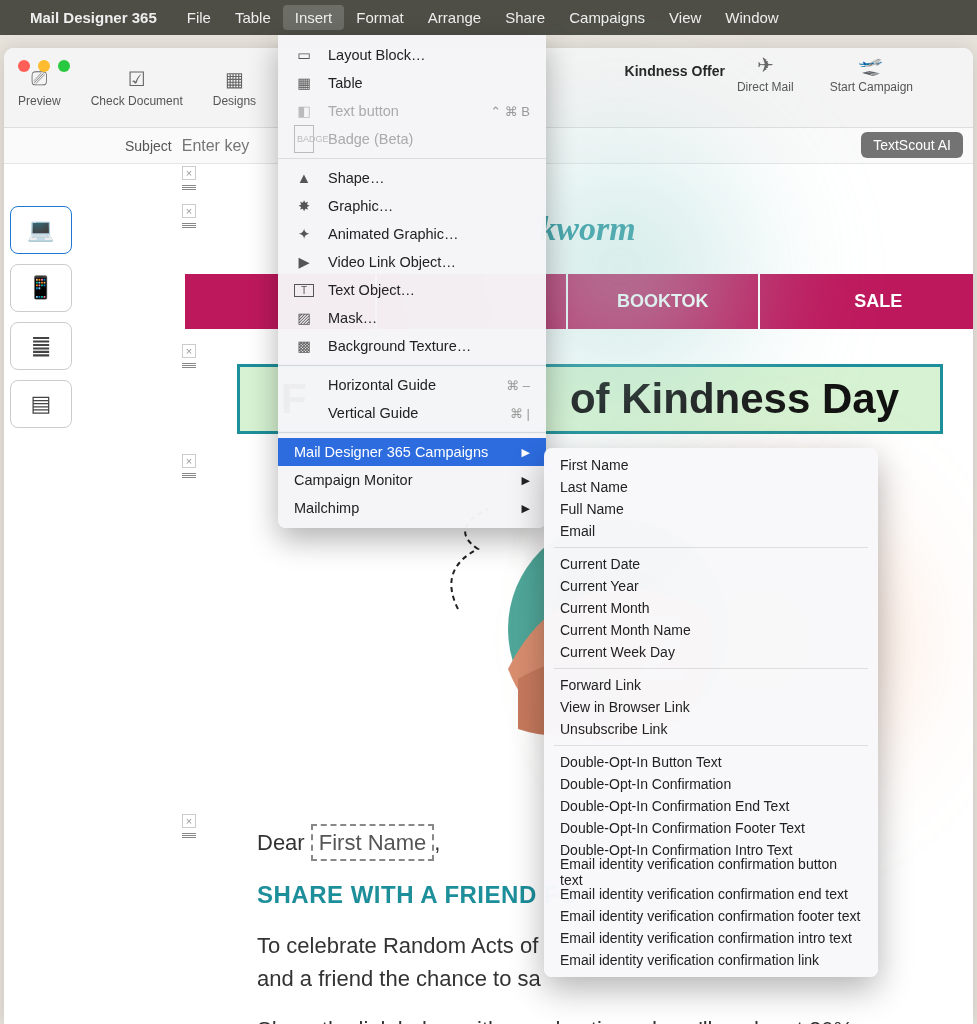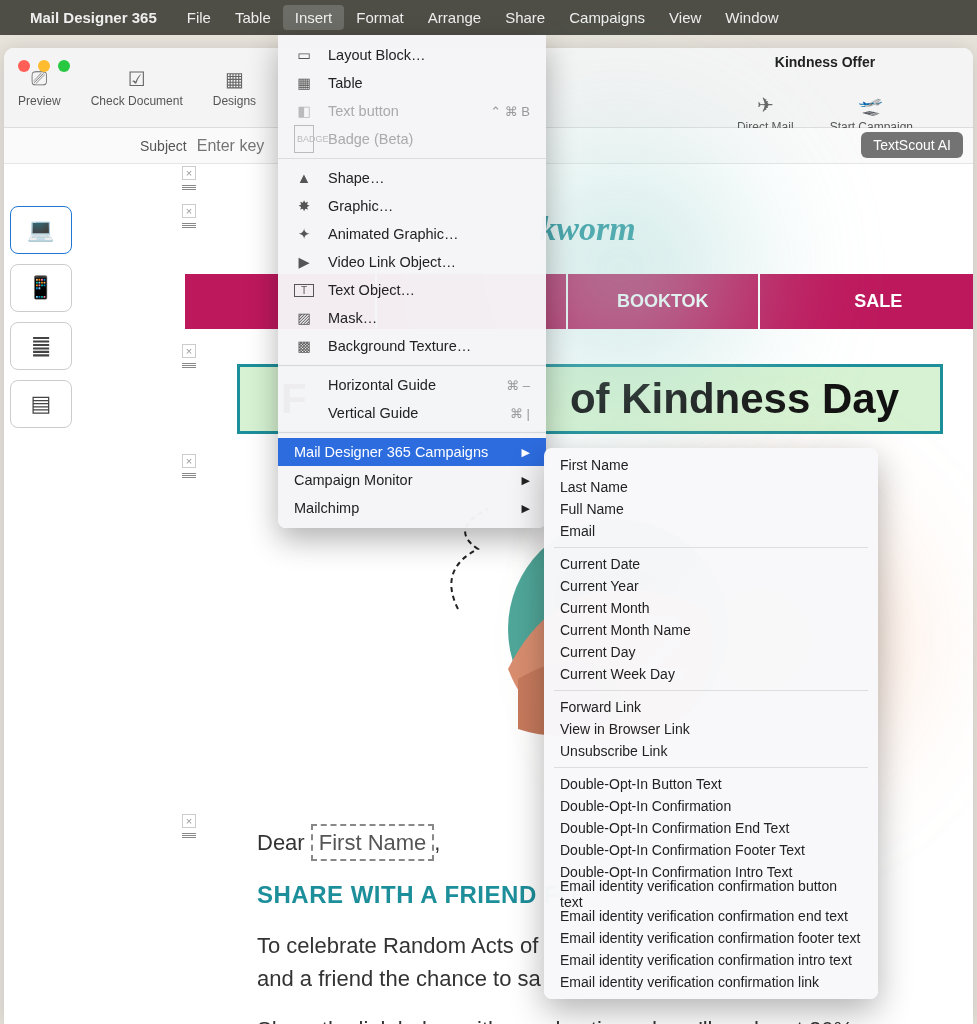--- a/index.html
+++ b/index.html
@@ -15,25 +15,25 @@
 .traffic-lights { position: absolute; top: 12px; left: 14px; display: flex; gap: 8px; z-index: 5; }
 .tl { width: 12px; height: 12px; border-radius: 50%; }
 .tl.red { background: #ff5f57; }
 .tl.yellow { background: #febc2e; }
 .tl.green { background: #28c840; }
 
 .toolbar { height: 80px; background: #f4f4f4; border-bottom: 1px solid #ddd; display: flex; align-items: center; padding: 0 14px; position: relative; }
 .tb-left { display: flex; gap: 30px; }
 .tb-btn { display: flex; flex-direction: column; align-items: center; gap: 4px; font-size: 12px; color: #555; cursor: default; }
 .tb-icon { width: 26px; height: 22px; display: flex; align-items: center; justify-content: center; font-size: 20px; color: #666; }
-.tb-right { position: absolute; right: 60px; top: 6px; display: flex; flex-direction: column; align-items: center; gap: 18px; }
+.tb-right { position: absolute; right: 60px; top: 6px; display: flex; flex-direction: row; align-items: center; gap: 12px; }
 .kindness-offer { font-weight: 600; font-size: 14px; color: #222; margin-bottom: 6px; }
 .tb-right-btns { display: flex; gap: 36px; }
 
-.subject-row { height: 36px; background: #fafafa; border-bottom: 1px solid #e5e5e5; display: flex; align-items: center; padding: 0 16px; position: relative; }
+.subject-row { height: 36px; background: #fafafa; border-bottom: 1px solid #e5e5e5; display: flex; align-items: center; padding: 0 1px; position: relative; }
 .subject-label { color: #555; font-size: 14px; margin-right: 10px; margin-left: 120px;}
 .subject-input { flex: 1; border: none; background: transparent; font-size: 16px; color: #bbb; outline: none; }
 .textscout { position: absolute; right: 10px; top: 4px; background: #737373; color: #fff; border-radius: 6px; padding: 5px 12px; font-size: 14px; font-weight: 500; }
 
 .device-sidebar { position: absolute; left: 6px; top: 158px; width: 62px; display: flex; flex-direction: column; gap: 10px; }
 .device-btn { width: 62px; height: 48px; border: 1px solid #ccc; border-radius: 8px; background: #fff; display: flex; align-items: center; justify-content: center; font-size: 22px; color: #444; cursor: default; }
 .device-btn.selected { border-color: #1f77d3; color: #1f77d3; }
 
 .canvas { position: absolute; left: 178px; right: 0; top: 116px; bottom: 0; background: #fff; overflow: hidden; }
 .layout-handle { position: absolute; left: 0; width: 14px; height: 14px; font-size: 11px; color: #999; border: 1px solid #ccc; display: flex; align-items: center; justify-content: center; background: #fff;}
@@ -301,21 +301,20 @@
 <div class="submenu">
   <div class="sm-row">First Name</div>
   <div class="sm-row">Last Name</div>
   <div class="sm-row">Full Name</div>
   <div class="sm-row">Email</div>
   <div class="sm-sep"></div>
   <div class="sm-row">Current Date</div>
   <div class="sm-row">Current Year</div>
   <div class="sm-row">Current Month</div>
   <div class="sm-row">Current Month Name</div>
-  <div class="sm-row">Current Day</div>
   <div class="sm-row">Current Week Day</div>
   <div class="sm-sep"></div>
   <div class="sm-row">Forward Link</div>
   <div class="sm-row">View in Browser Link</div>
   <div class="sm-row">Unsubscribe Link</div>
   <div class="sm-sep"></div>
   <div class="sm-row">Double-Opt-In Button Text</div>
   <div class="sm-row">Double-Opt-In Confirmation</div>
   <div class="sm-row">Double-Opt-In Confirmation End Text</div>
   <div class="sm-row">Double-Opt-In Confirmation Footer Text</div>

